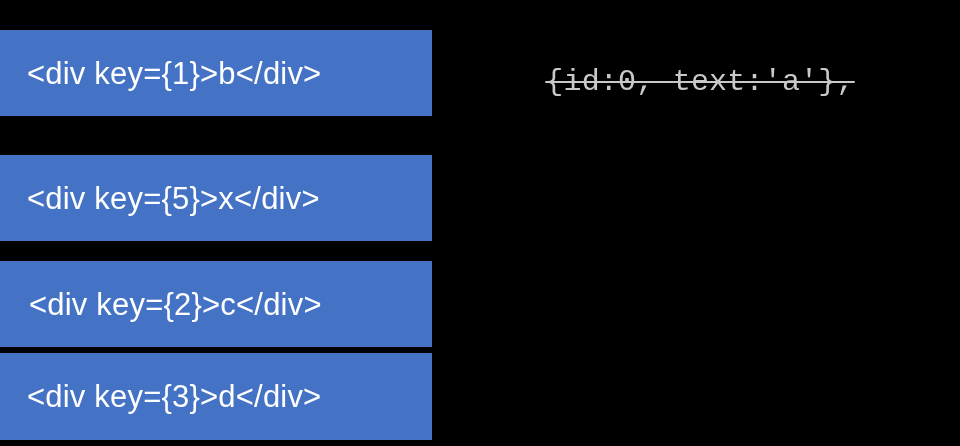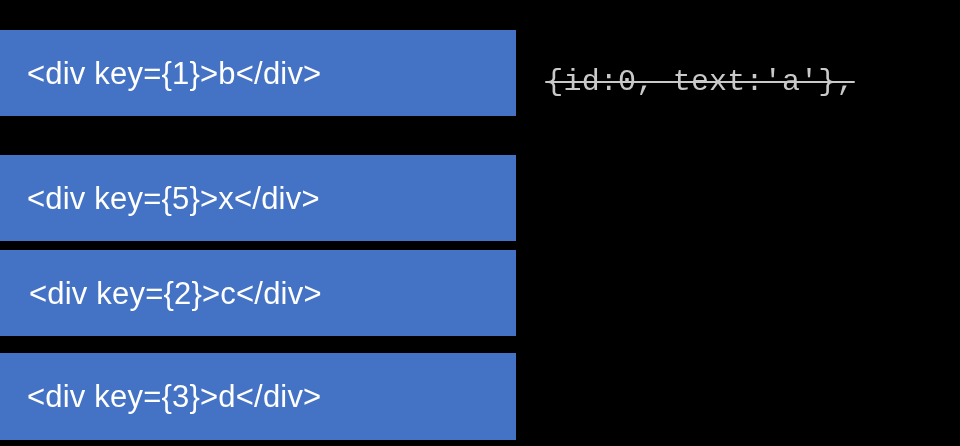--- a/index.html
+++ b/index.html
@@ -21,31 +21,31 @@
   #dom-list {
     position: absolute;
     left: 0;
     top: 0;
     width: 432px;
     height: 446px;
   }
   .dom-node {
     position: absolute;
     left: 0;
-    width: 516px;
+    width: 432px;
     height: 86px;
     background: #4472c4;
     box-sizing: border-box;
     display: flex;
     align-items: center;
     padding-left: 27px;
   }
   .dom-node.row-0 { top: 30px; }
   .dom-node.row-1 { top: 155px; }
-  .dom-node.row-2 { top: 250px; padding-left: 29px; }
+  .dom-node.row-2 { top: 261px; padding-left: 29px; }
   .dom-node.row-3 { top: 353px; height: 87px; }
 
   .dom-node-label {
     color: #ffffff;
     font-size: 31px;
     font-weight: 400;
     line-height: 1;
     letter-spacing: 0.2px;
     white-space: nowrap;
   }

